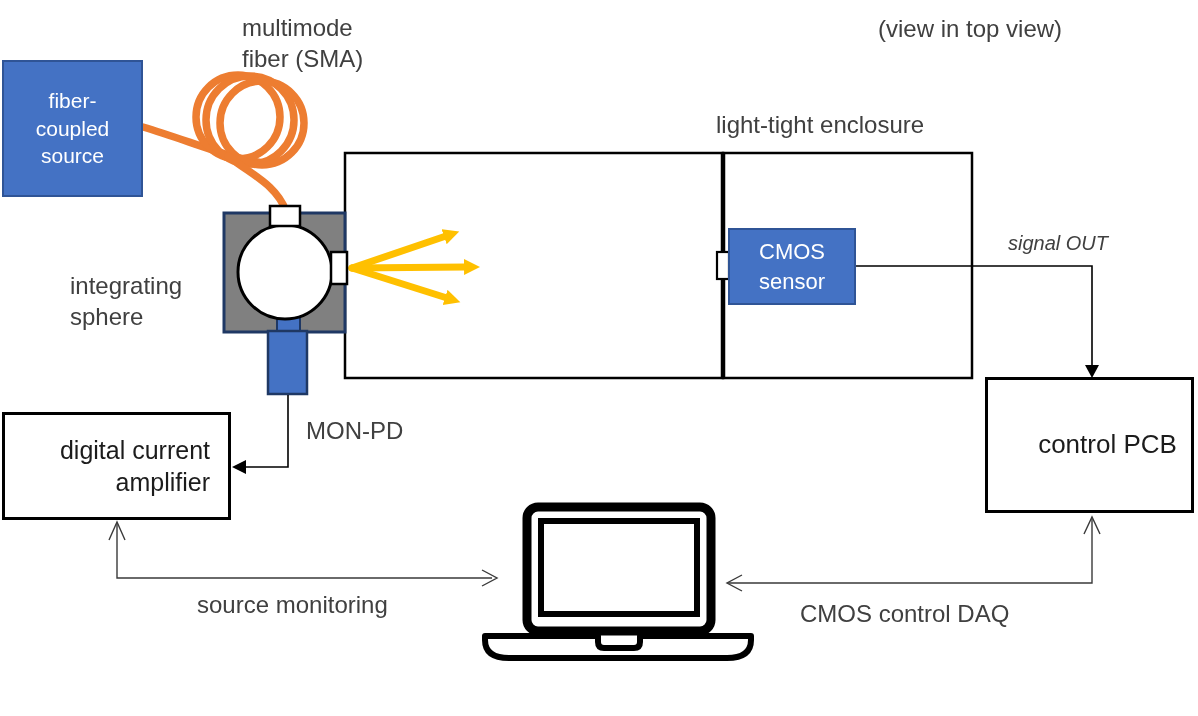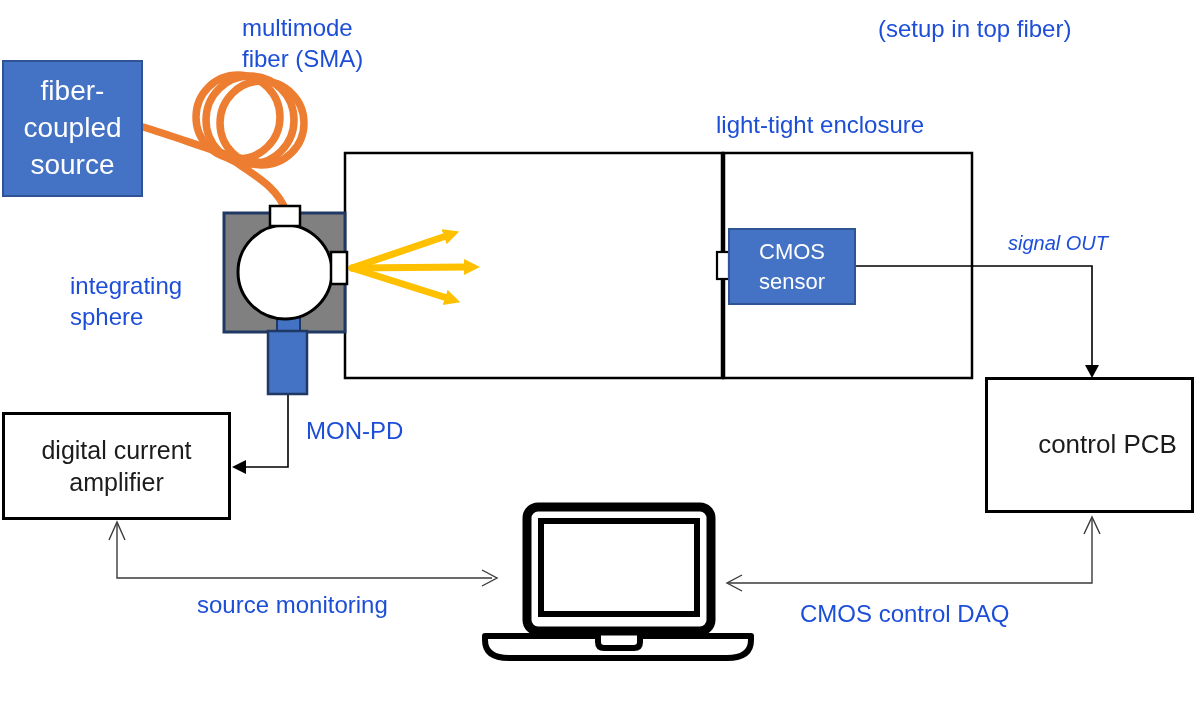--- a/index.html
+++ b/index.html
@@ -17,23 +17,24 @@
     display:flex;align-items:center;justify-content:center;
     text-align:center;box-sizing:border-box;padding-left:36px;
   }
   .blue-node{
     background:#4472C4;border:2px solid #2F5496;color:#ffffff;
     line-height:1.32;
   }
   .white-node{
     background:#ffffff;border:3px solid #000000;color:#1c1c1c;
     line-height:1.28;
+    text-align:right;
   }
   .diagram-label{
-    position:absolute;z-index:3;color:#1d4ed8;line-height:1.28;
+    position:absolute;z-index:3;color:#404040;line-height:1.28;
     white-space:nowrap;
   }
   .wrap{white-space:normal;}
   .fs24{font-size:24px;}
   .fs20{font-size:20px;font-style:italic;}
 </style>
 </head>
 <body>
 
 <div id="canvas">
@@ -98,37 +99,37 @@
       <path d="M 1084 534 L 1092 517 L 1100 534"></path>
     </g>
 
     <g>
       <rect x="527" y="507" width="184" height="124" rx="11" fill="#ffffff" stroke="#000000" stroke-width="9"></rect>
       <rect x="541" y="521" width="156" height="93" fill="#ffffff" stroke="#000000" stroke-width="6"></rect>
       <path d="M 485 636 L 598 636 L 598 642 Q 598 648 604 648 L 634 648 Q 640 648 640 642 L 640 636 L 751 636 L 751 640 Q 751 658 727 658 L 509 658 Q 485 658 485 640 Z" fill="#ffffff" stroke="#000000" stroke-width="6" stroke-linejoin="round"></path>
     </g>
   </svg>
 
-  <div class="node blue-node wrap" style="left:2px;top:60px;width:141px;height:137px;font-size:28px;padding:0 16px;">
+  <div class="node blue-node wrap" style="left:2px;top:60px;width:141px;height:137px;font-size:21px;padding:0 16px;">
     <span>fiber-coupled source</span>
   </div>
 
   <div class="node blue-node wrap" style="left:728px;top:228px;width:128px;height:77px;font-size:22px;padding:0 12px;">
     <span>CMOS sensor</span>
   </div>
 
   <div class="node white-node wrap" style="left:2px;top:412px;width:229px;height:108px;font-size:25px;padding:0 18px;">
     <span>digital current amplifier</span>
   </div>
 
   <div class="node white-node" style="left:985px;top:377px;width:209px;height:136px;font-size:26px;">
     <span>control PCB</span>
   </div>
 
-  <div class="diagram-label fs24" style="left:878px;top:14px;">(setup in top fiber)</div>
+  <div class="diagram-label fs24" style="left:878px;top:14px;">(view in top view)</div>
 
   <div class="diagram-label fs24 wrap" style="left:242px;top:13px;width:150px;">multimode fiber (SMA)</div>
 
   <div class="diagram-label fs24" style="left:716px;top:110px;">light-tight enclosure</div>
 
   <div class="diagram-label fs24 wrap" style="left:70px;top:271px;width:135px;">integrating sphere</div>
 
   <div class="diagram-label fs24" style="left:306px;top:416px;">MON-PD</div>
 
   <div class="diagram-label fs20" style="left:1008px;top:231px;">signal OUT</div>

